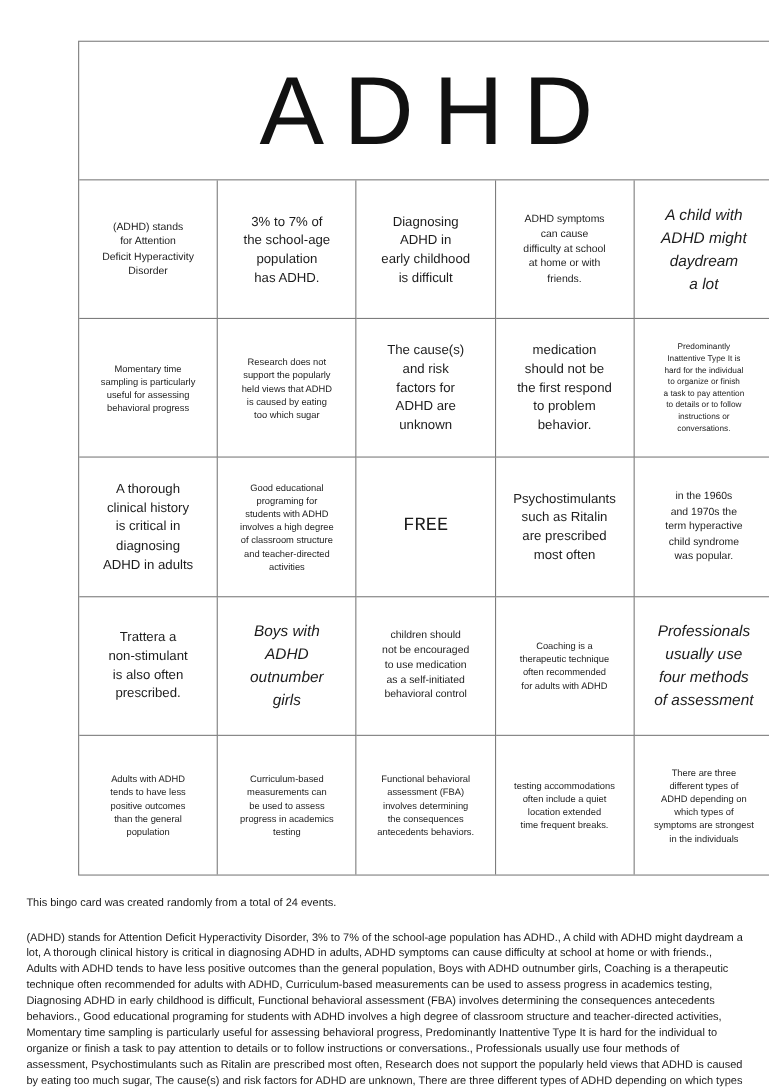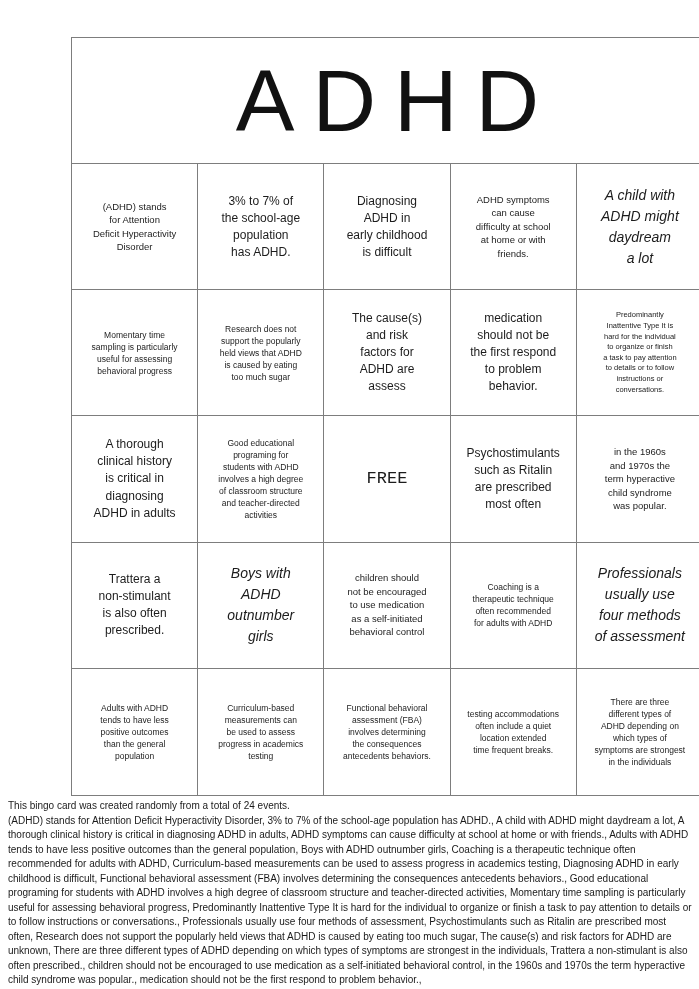--- a/index.html
+++ b/index.html
@@ -69,21 +69,21 @@
   .footer {
     position: absolute;
     left: 8px;
     top: 799px;
     width: 684px;
     font-size: 10px;
     line-height: 1.45;
     color: #1a1a1a;
   }
   .footer p {
-    margin: 0;
+    margin: 16px;
   }
 </style>
 </head>
 <body>
 
 <div class="card">
   <div class="title-box">
     <div class="title-text">ADHD</div>
   </div>
   <div class="grid">
@@ -109,26 +109,26 @@
 daydream
 a lot</div>
     <div class="cell" data-size="xs">Momentary time
 sampling is particularly
 useful for assessing
 behavioral progress</div>
     <div class="cell" data-size="xs">Research does not
 support the popularly
 held views that ADHD
 is caused by eating
-too much sugar</div>
+too which sugar</div>
     <div class="cell" data-size="md">The cause(s)
 and risk
 factors for
 ADHD are
-assess</div>
+unknown</div>
     <div class="cell" data-size="md">medication
 should not be
 the first respond
 to problem
 behavior.</div>
     <div class="cell" data-size="xxs">Predominantly
 Inattentive Type It is
 hard for the individual
 to organize or finish
 a task to pay attention

